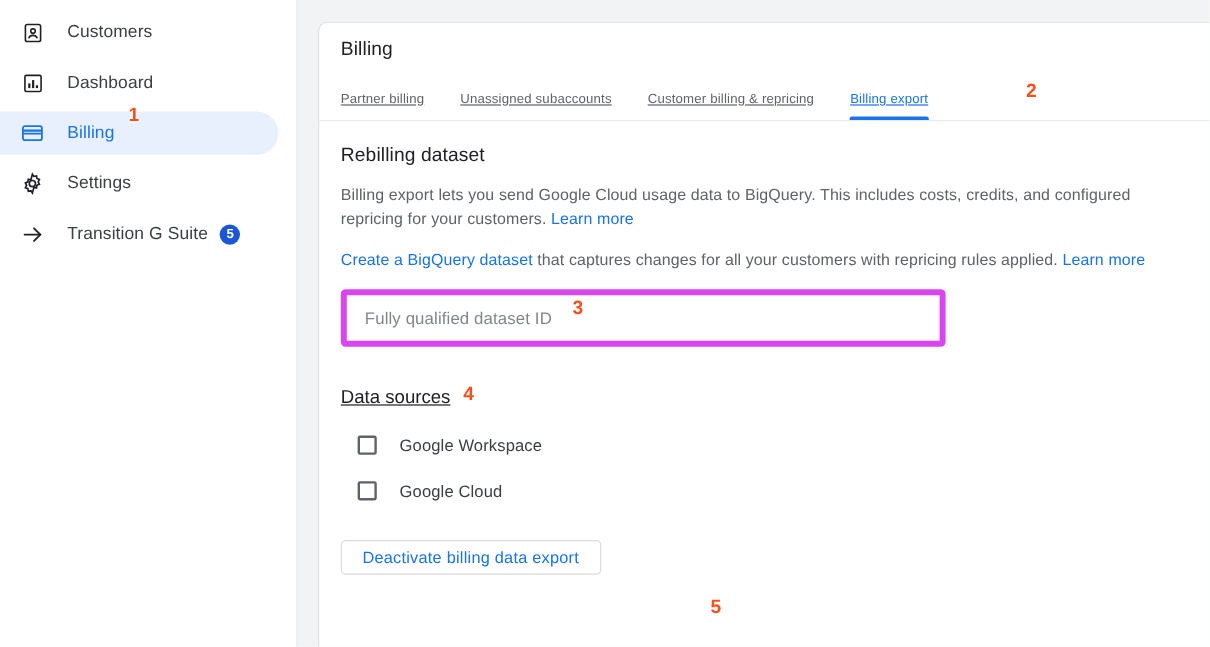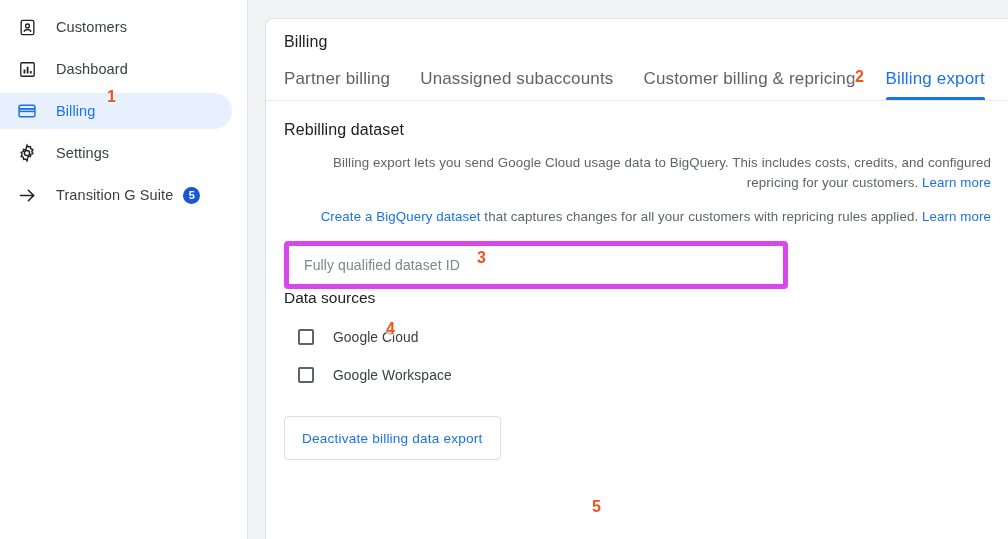--- a/index.html
+++ b/index.html
@@ -119,28 +119,29 @@
     padding: 14px 0 0 0;
     letter-spacing: .1px;
   }
   #tabs {
     display: flex;
     align-items: flex-end;
     margin-top: 12px;
     height: 37px;
   }
   .tab {
-    font-size: 17px;
+    font-size: 11px;
     color: #5f6368;
     padding: 0 0 11px 0;
     margin-right: 30px;
     cursor: pointer;
     white-space: nowrap;
     position: relative;
     letter-spacing: .15px;
+    text-decoration: underline;
   }
   .tab.active { color: #1a73e8; }
   .tab.active::after {
     content: "";
     position: absolute;
     left: 0;
     right: 0;
     bottom: 0;
     height: 3px;
     background: #1a73e8;
@@ -158,21 +159,20 @@
     position: relative;
     display: inline-block;
   }
   .para {
     font-size: 13.3px;
     color: #5f6368;
     line-height: 20px;
     max-width: 725px;
     margin: 0 0 14px 0;
     letter-spacing: .1px;
-    text-align: right;
   }
   .lnk {
     color: #1a73e8;
     text-decoration: none;
     cursor: pointer;
   }
 
   #dataset-input {
     margin-top: 12px;
     width: 504px;
@@ -185,24 +185,26 @@
     padding: 0 15px;
     font-size: 14px;
     color: #80868b;
     background: #ffffff;
     position: relative;
     cursor: text;
     letter-spacing: .1px;
   }
 
   #datasources-title {
+    margin-top: 34px;
     font-size: 15.5px;
     color: #202124;
     position: relative;
     display: inline-block;
+    text-decoration: underline;
   }
   #datasources-sub {
     font-size: 13.3px;
     color: #5f6368;
     margin-top: 11px;
     letter-spacing: .1px;
   }
 
   .check-row {
     display: flex;
@@ -226,21 +228,21 @@
     color: #3c4043;
     letter-spacing: .1px;
   }
 
   #button-row {
     display: flex;
     margin-top: 33px;
     padding-left: 0;
   }
   .btn {
-    height: 44px;
+    height: 29px;
     border: 1px solid #dadce0;
     border-radius: 4px;
     background: #ffffff;
     color: #1a73e8;
     font-size: 13.6px;
     font-family: "Liberation Sans", sans-serif;
     display: flex;
     align-items: center;
     justify-content: center;
     padding: 0 17px;
@@ -365,26 +367,26 @@
         <p class="para"><a class="lnk">Create a BigQuery dataset</a><span> that captures changes for all your customers with repricing rules applied. </span><a class="lnk">Learn more</a></p>
 
         <div id="dataset-input">
           <span>Fully qualified dataset ID</span>
         </div>
 
         <div id="datasources-title">Data sources</div>
 
         <div class="check-row">
           <span class="checkbox"></span>
-          <span class="check-label">Google Cloud</span>
+          <span class="check-label">Google Workspace</span>
         </div>
 
         <div class="check-row">
           <span class="checkbox"></span>
-          <span class="check-label">Google Workspace</span>
+          <span class="check-label">Google Cloud</span>
         </div>
 
         <div id="button-row">
           <button class="btn" id="btn-deactivate">Deactivate billing data export</button>
         </div>
 
       </div>
     </div>
   </section>
 </div>

